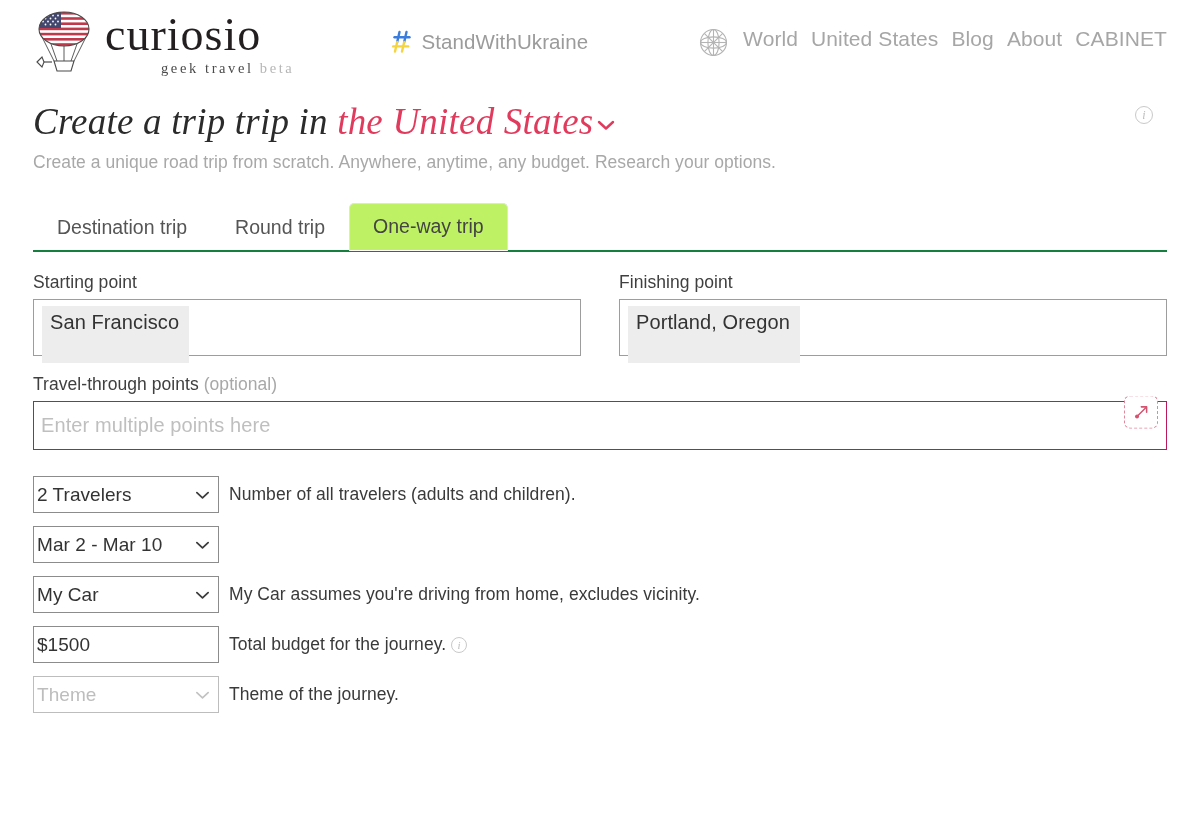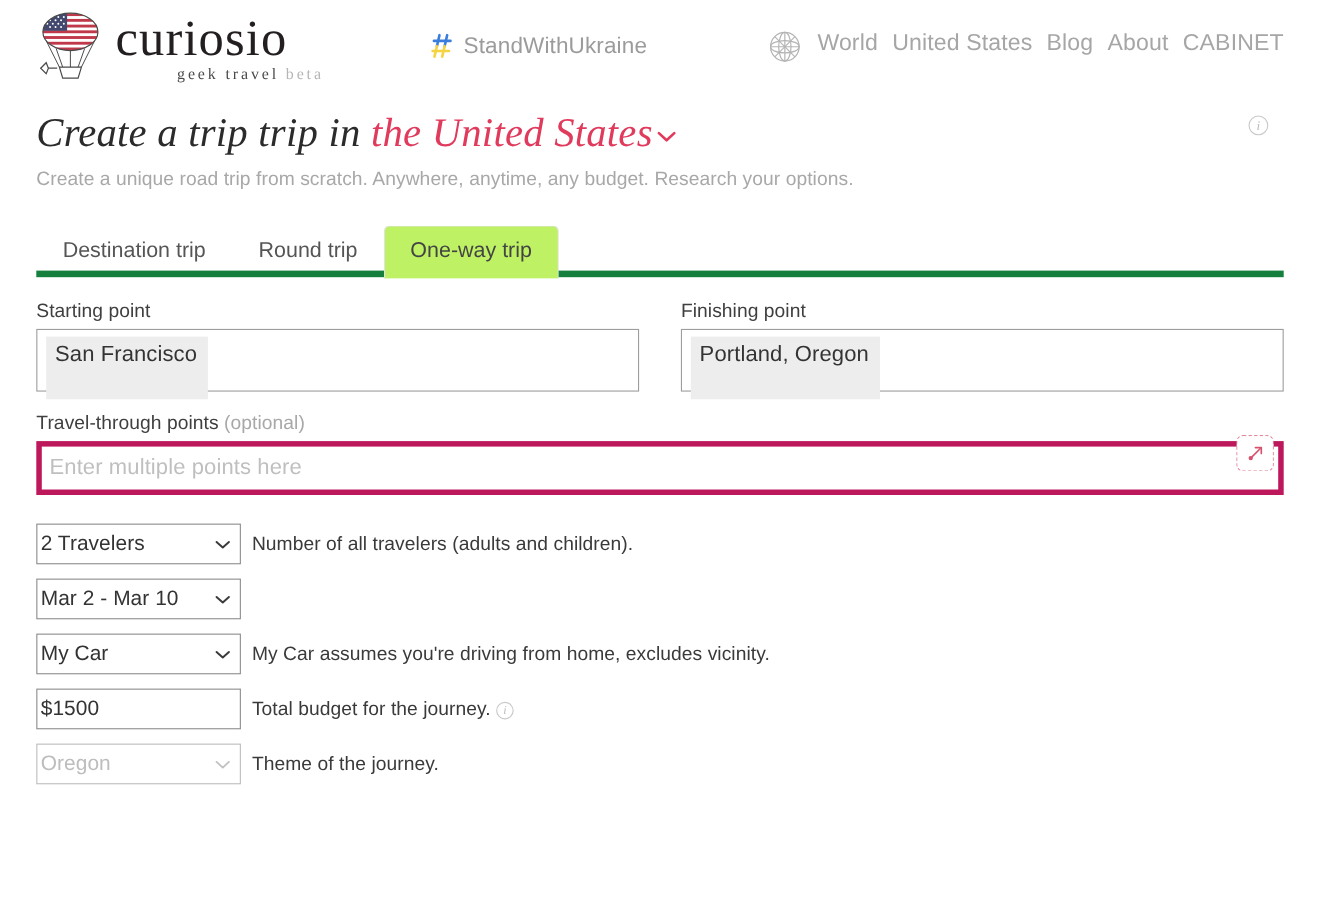--- a/index.html
+++ b/index.html
@@ -115,23 +115,23 @@
   .info-circle.sm {
     width: 16px; height: 16px; line-height: 14px; font-size: 11px;
     vertical-align: 1px;
   }
 
   
   .tabs {
     position: relative;
     margin: 31px 33px 0 33px;
     height: 48px;
-    border-bottom: 6px solid #15803d;
-    display: flex;
-    align-items: flex-start;
+    border-bottom: 2px solid #15803d;
+    display: flex;
+    align-items: flex-end;
   }
   .tab {
     font-size: 19.5px;
     color: #555555;
     padding: 12px 23px 13px 23px;
     cursor: pointer;
     border: 1px solid transparent;
     border-bottom: none;
     background: transparent;
     line-height: 1.1;
@@ -175,21 +175,21 @@
     line-height: 1.45;
     height: 57px;
     display: inline-block;
     letter-spacing: 0.1px;
     white-space: nowrap;
   }
 
   .throughwrap { margin-top: 18px; position: relative; }
   .throughbox {
     height: 49px;
-    border: 5px solid #be185d;
+    border: 1px solid #be185d;
     background: #ffffff;
     display: flex;
     align-items: center;
     padding: 0 60px 0 7px;
   }
   .throughbox .ph {
     font-size: 20px;
     color: #bfbfbf;
     letter-spacing: 0.1px;
   }
@@ -450,21 +450,21 @@
           <span class="val">$1500</span>
         </div>
         <div class="helptext">
           <span>Total budget for the journey.</span>
           <span class="info-circle sm">i</span>
         </div>
       </div>
 
       <div class="optrow">
         <div class="ctrl muted">
-          <span class="val placeholder">Oregon</span>
+          <span class="val placeholder">Theme</span>
           <span class="chev">
             <svg viewBox="0 0 16 10" width="15" height="10" aria-hidden="true">
               <path d="M2 2.5 L8 8 L14 2.5" fill="none" stroke="#c2c2c2" stroke-width="1.8" stroke-linecap="round" stroke-linejoin="round"></path>
             </svg>
           </span>
         </div>
         <div class="helptext">Theme of the journey.</div>
       </div>
 
 

